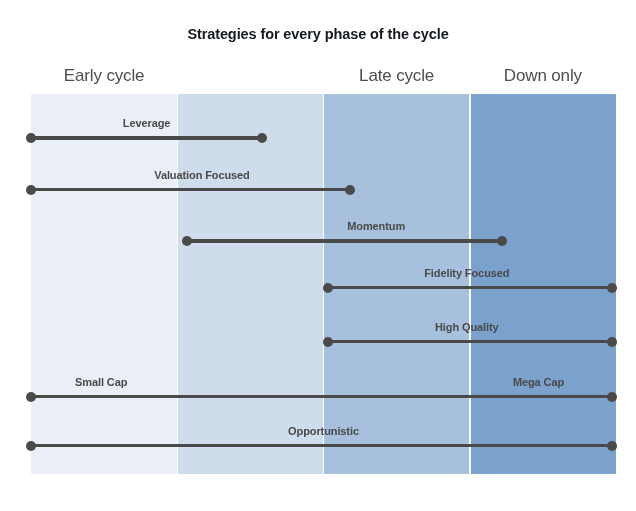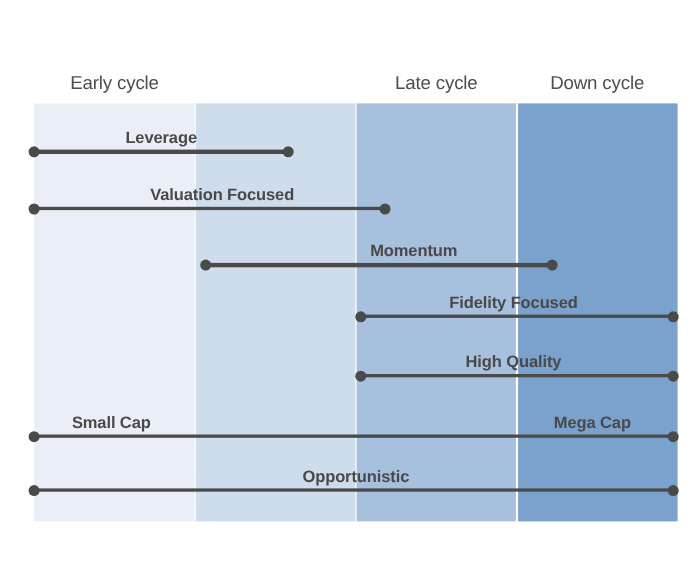--- a/index.html
+++ b/index.html
@@ -91,21 +91,21 @@
   .bar-dot {
     position: absolute;
     width: 10px;
     height: 10px;
     border-radius: 50%;
     background: #4a4a4a;
     top: -5px;
   }
   .bar-label {
     position: absolute;
-    font-size: 15px;
+    font-size: 11px;
     font-weight: bold;
     color: #494949;
     letter-spacing: -0.1px;
     white-space: nowrap;
     top: -21px;
   }
   .bar-label.align-center { transform: translateX(-50%); }
 
   
   .chart-footer {
@@ -116,25 +116,26 @@
     color: #3c3c3c;
     letter-spacing: -0.1px;
     white-space: nowrap;
   }
 </style>
 </head>
 <body>
 
 <div id="chart-root">
 
+  <div class="chart-title">Strategies for every phase of the cycle</div>
 
   <div class="col-headers">
       <div class="col-header" style="left: 0px;">Early cycle</div>
       <div class="col-header" style="left: 292.5px;">Late cycle</div>
-      <div class="col-header" style="left: 438.75px;">Down cycle</div>
+      <div class="col-header" style="left: 438.75px;">Down only</div>
     </div>
 
   <div class="plot-area">
       <div class="band" style="left: 0px; background: rgb(234, 239, 247);"></div>
       <div class="band" style="left: 146.25px; background: rgb(206, 220, 236);"></div>
       <div class="band" style="left: 292.5px; background: rgb(167, 192, 221);"></div>
       <div class="band" style="left: 438.75px; background: rgb(123, 161, 205);"></div>
       <div class="band-divider" style="left: 145.5px;"></div>
       <div class="band-divider" style="left: 291.75px;"></div>
       <div class="band-divider" style="left: 438px;"></div>

